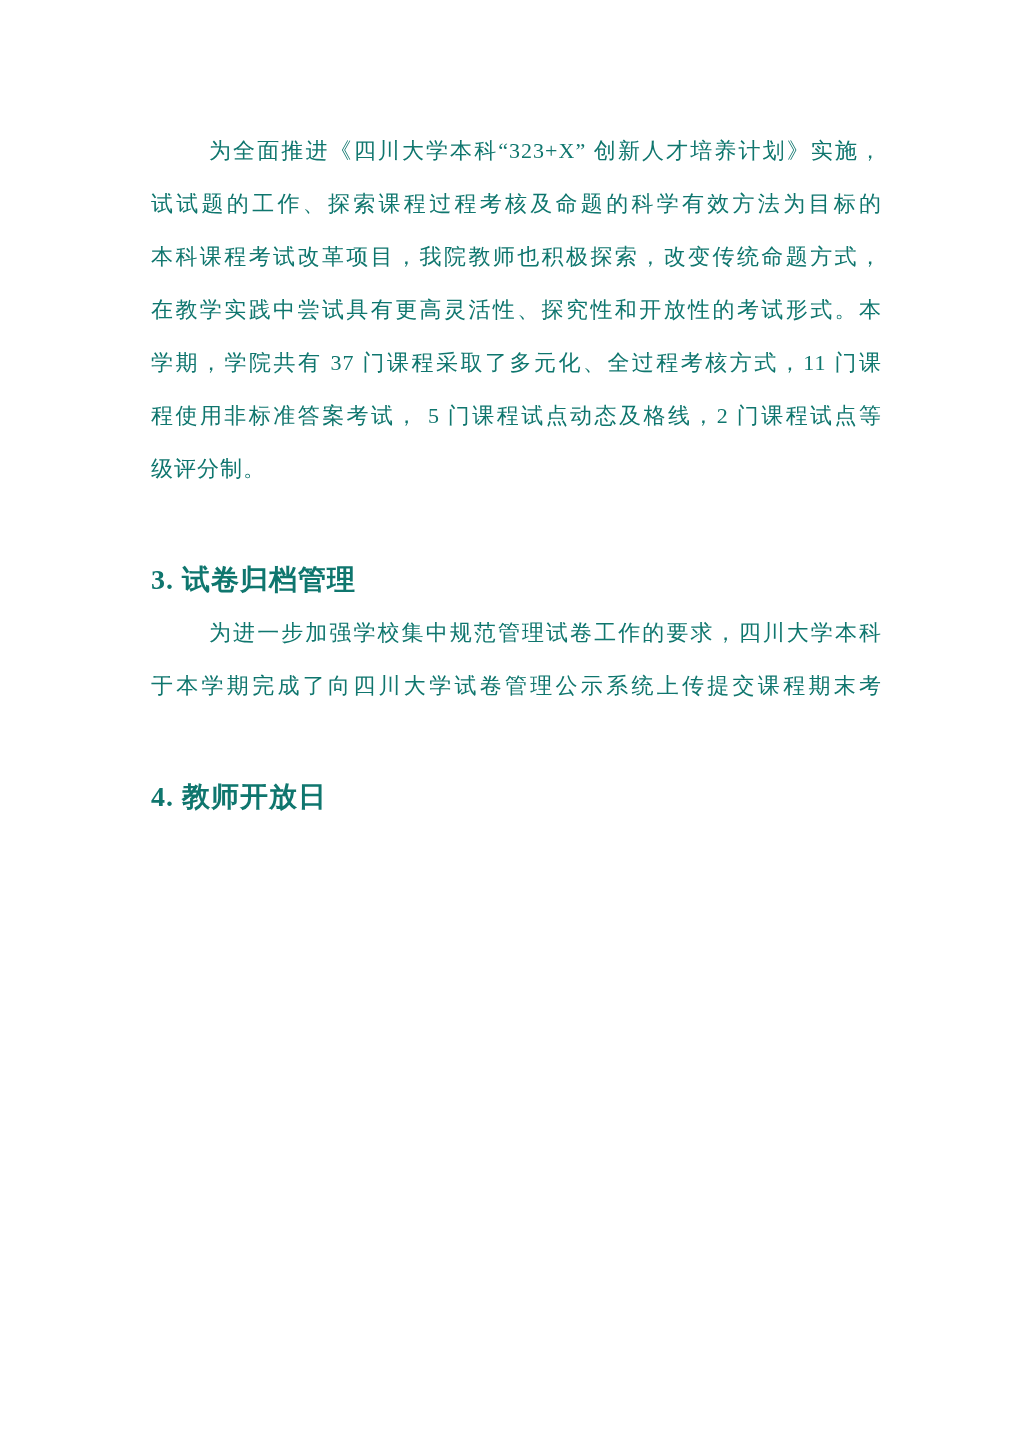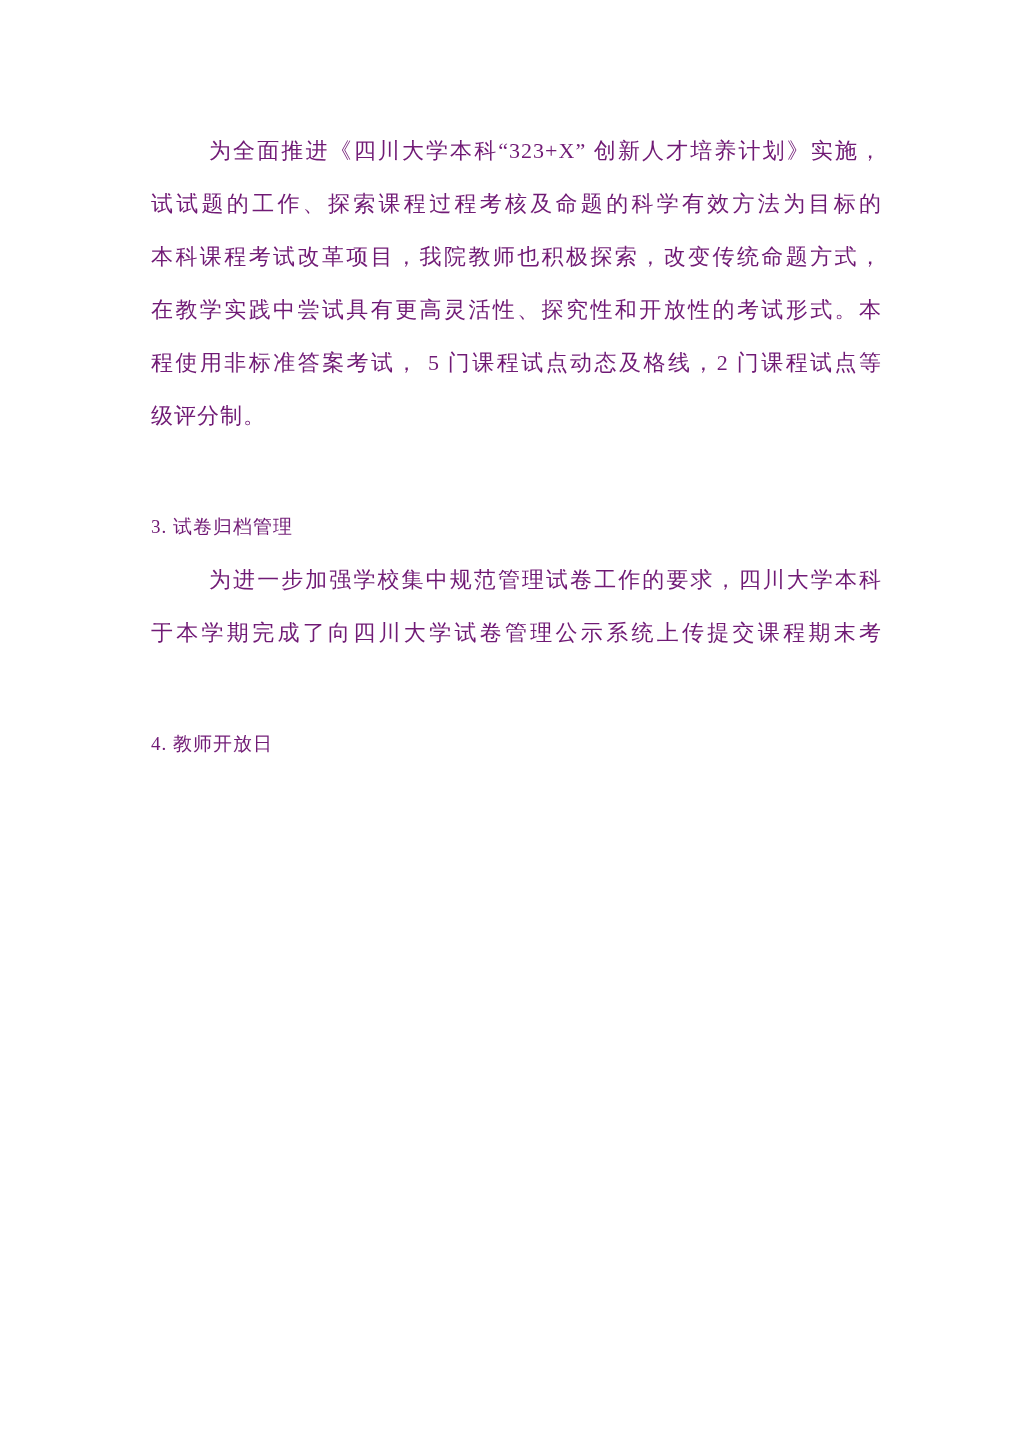--- a/index.html
+++ b/index.html
@@ -9,53 +9,54 @@
   }
   .page {
     position: relative;
     width: 1024px;
     height: 1448px;
     box-sizing: border-box;
     background: #ffffff;
     padding: 124px 142px 0 151px;
     overflow: hidden;
     font-family: "Liberation Serif", "DejaVu Serif", serif;
-    color: #701a75;
+    color: #0f766e;
   }
   .para { margin: 0; padding: 0; }
   .line {
     font-size: 22px;
     line-height: 53px;
     letter-spacing: 1px;
     margin: 0;
     text-align: justify;
     text-align-last: justify;
     text-justify: distribute;
     white-space: pre-wrap;
   }
   .line.first { text-indent: 58px; }
   .line.last  { text-align-last: left; font-family: Liberation Serif, serif; }
   .heading {
-    font-size: 19px;
+    font-size: 28px;
     line-height: 53px;
-    font-weight: normal;
+    font-weight: bold;
     letter-spacing: 1px;
     margin: 58px 0 0 0;
   }
 </style>
 </head>
 <body>
 
 <div class="page">
 
   <div class="para">
     <p class="line first">为全面推进《四川大学本科“323+X” 创新人才培养计划》实施，</p>
     <p class="line">试试题的工作、探索课程过程考核及命题的科学有效方法为目标的</p>
     <p class="line">本科课程考试改革项目，我院教师也积极探索，改变传统命题方式，</p>
     <p class="line">在教学实践中尝试具有更高灵活性、探究性和开放性的考试形式。本</p>
+    <p class="line">学期，学院共有 37 门课程采取了多元化、全过程考核方式，11 门课</p>
     <p class="line">程使用非标准答案考试， 5 门课程试点动态及格线，2 门课程试点等</p>
     <p class="line last">级评分制。</p>
   </div>
 
   <h2 class="heading">3. 试卷归档管理</h2>
   <div class="para">
     <p class="line first">为进一步加强学校集中规范管理试卷工作的要求，四川大学本科</p>
     <p class="line">于本学期完成了向四川大学试卷管理公示系统上传提交课程期末考</p>
   </div>
 

